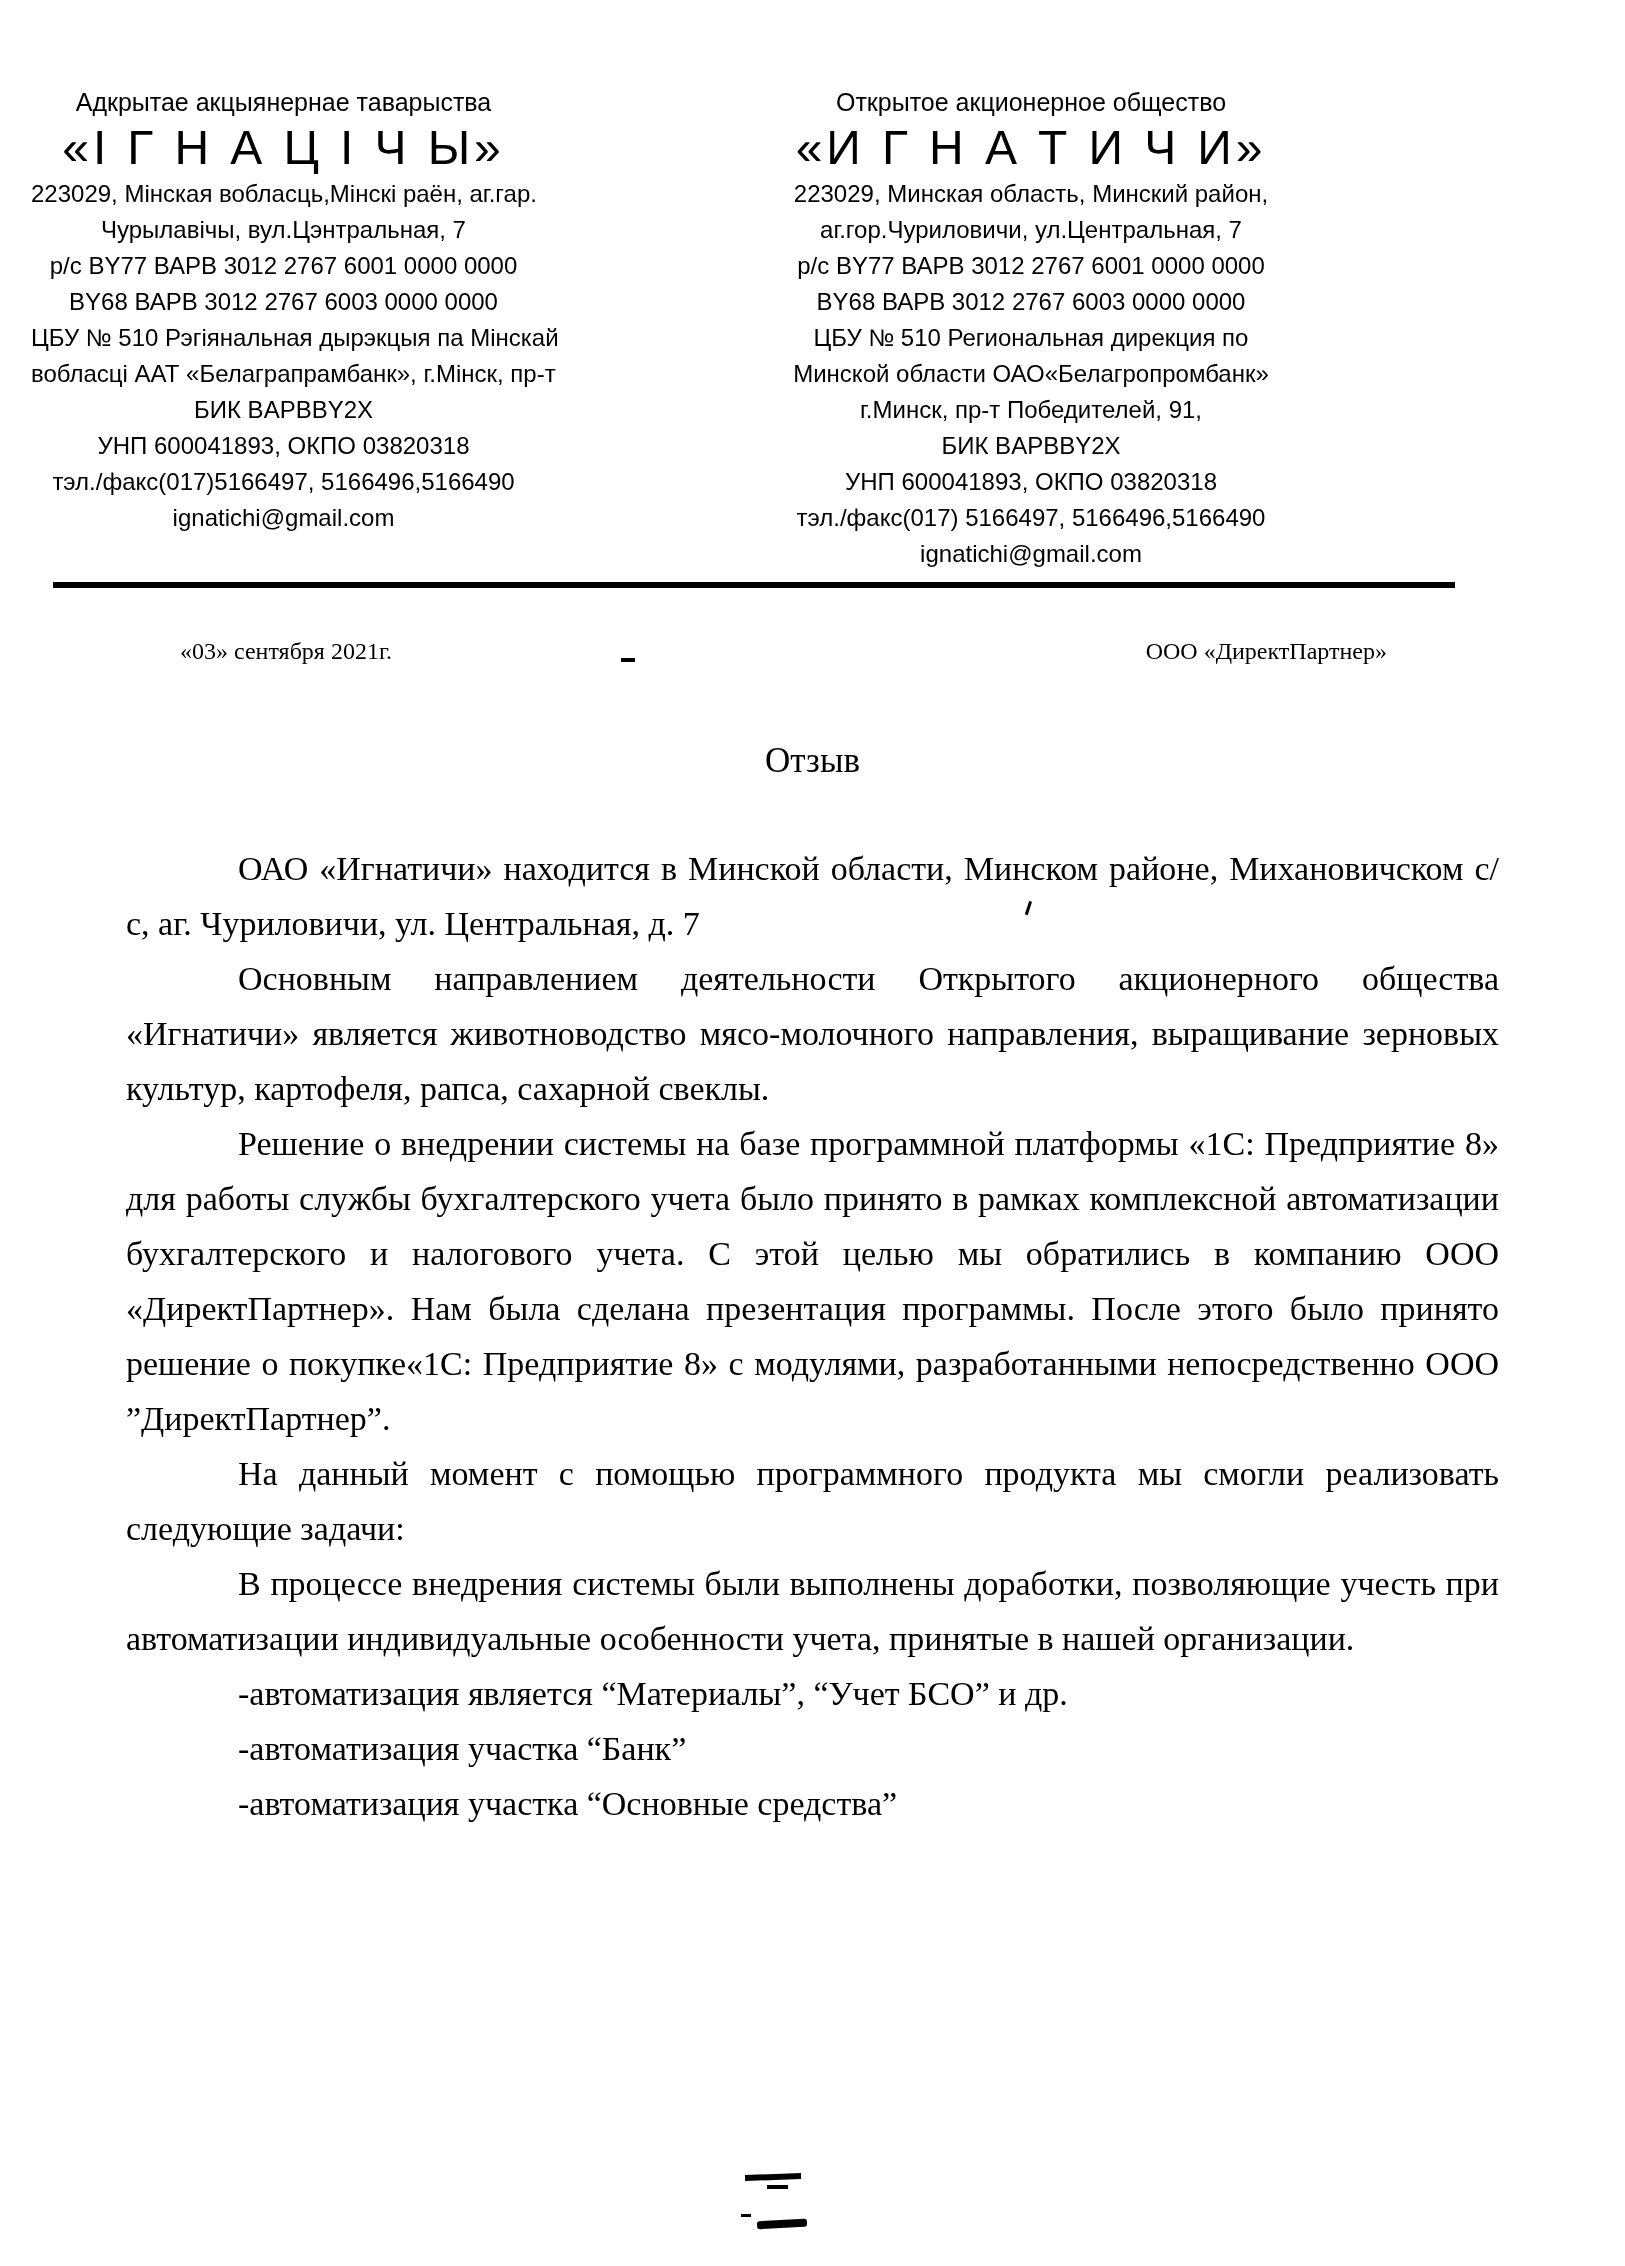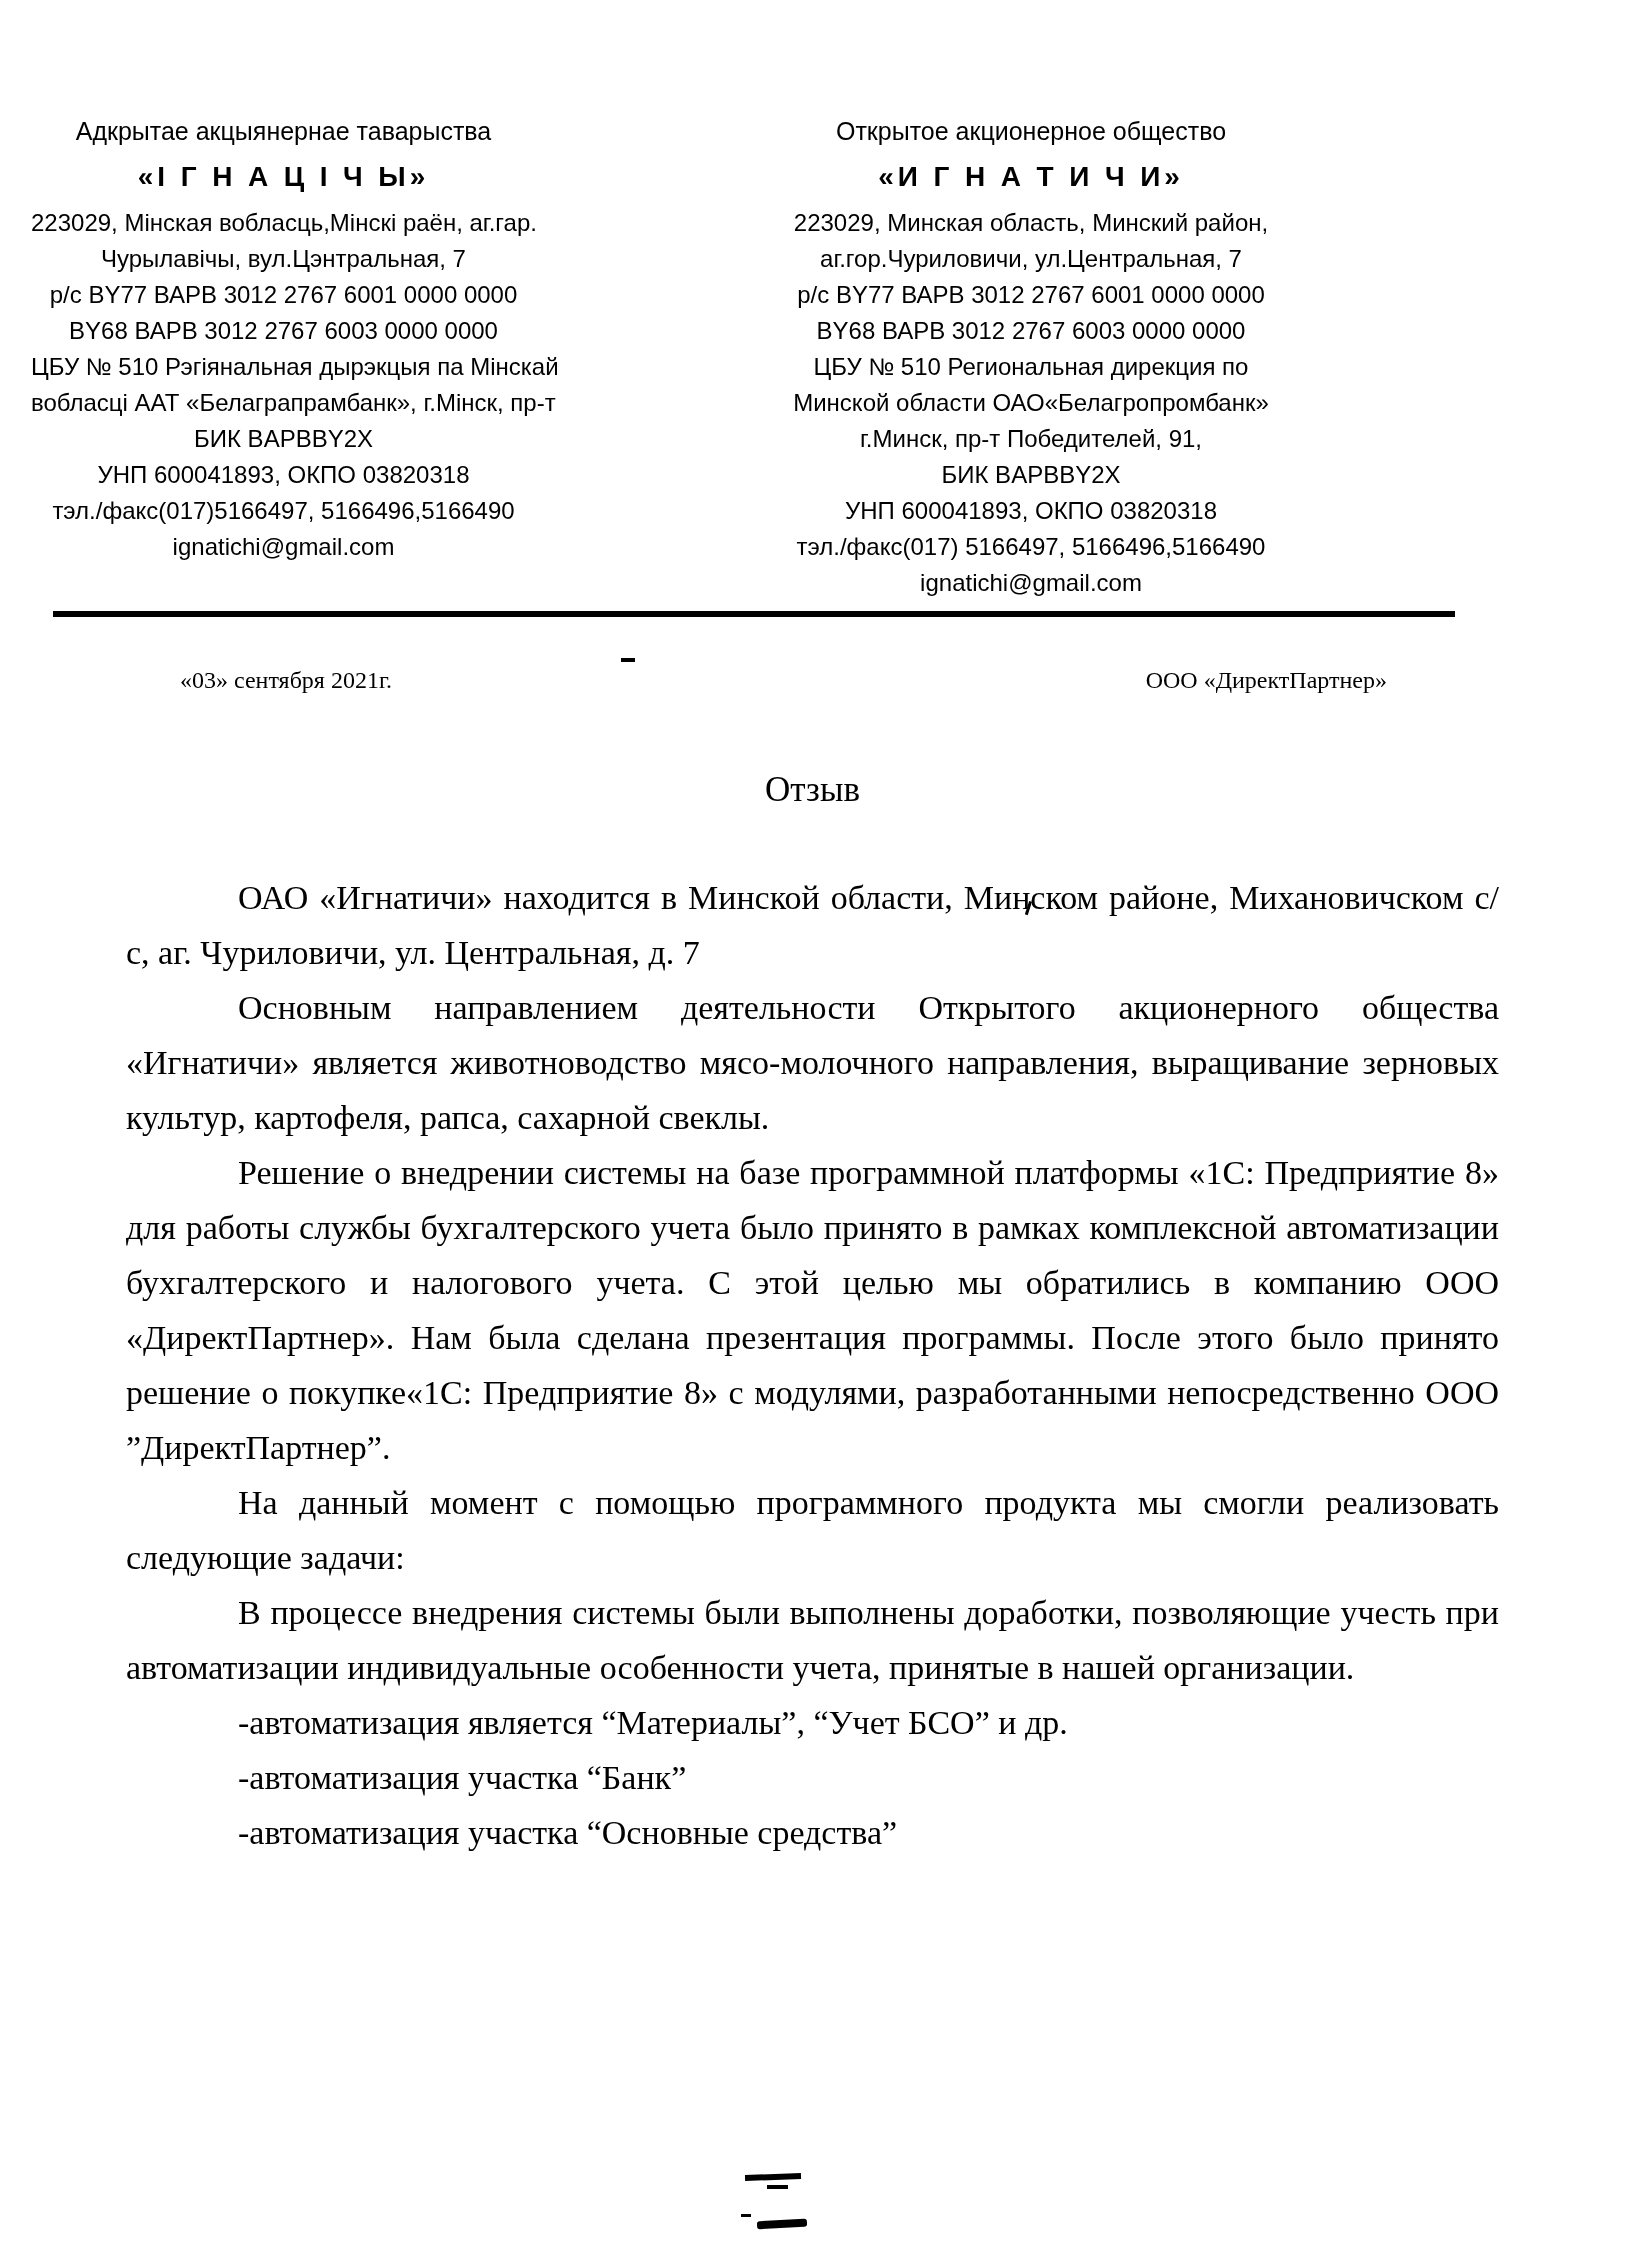--- a/index.html
+++ b/index.html
@@ -6,33 +6,33 @@
   .page {
     position:relative;
     width:1625px; height:2267px;
     margin:0 auto;
     background:#ffffff;
     color:#000;
     overflow:hidden;
     font-family:"Liberation Sans", sans-serif;
   }
   
-  .letterhead { display:flex; padding-top:113px; }
+  .letterhead { display:flex; padding-top:84px; }
   .lh-col {
     text-align:center;
     font-size:24px;
     line-height:36px;
     white-space:nowrap;
     font-weight:500;
   }
   .lh-left  { width:505px; margin-left:31px; }
   .lh-right { width:602px; margin-left:194px; }
   .org-type { font-size:25px; }
   .org-name {
-    font-size:28px; font-weight:bold;
+    font-size:48px; font-weight:normal;
     line-height:56px; letter-spacing:3.9px;
   }
   .divider {
     margin:9.7px 0 0 53px;
     width:1402px;
     border-top:6.8px solid #000;
   }
   
   .date-row {
     display:flex; justify-content:space-between;

